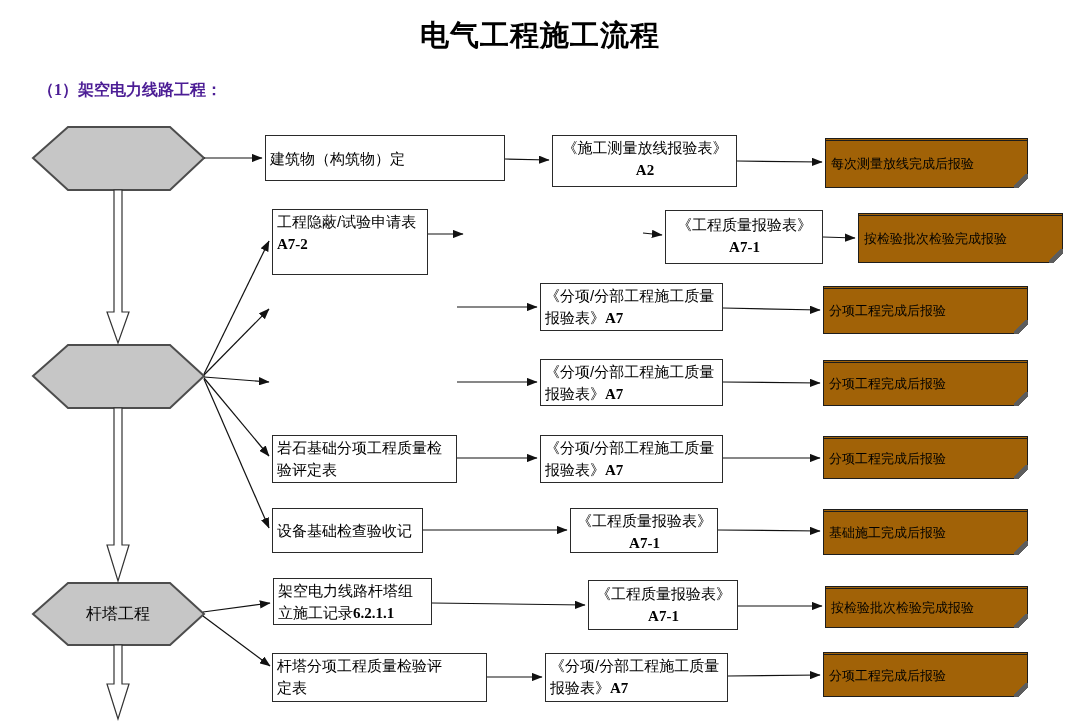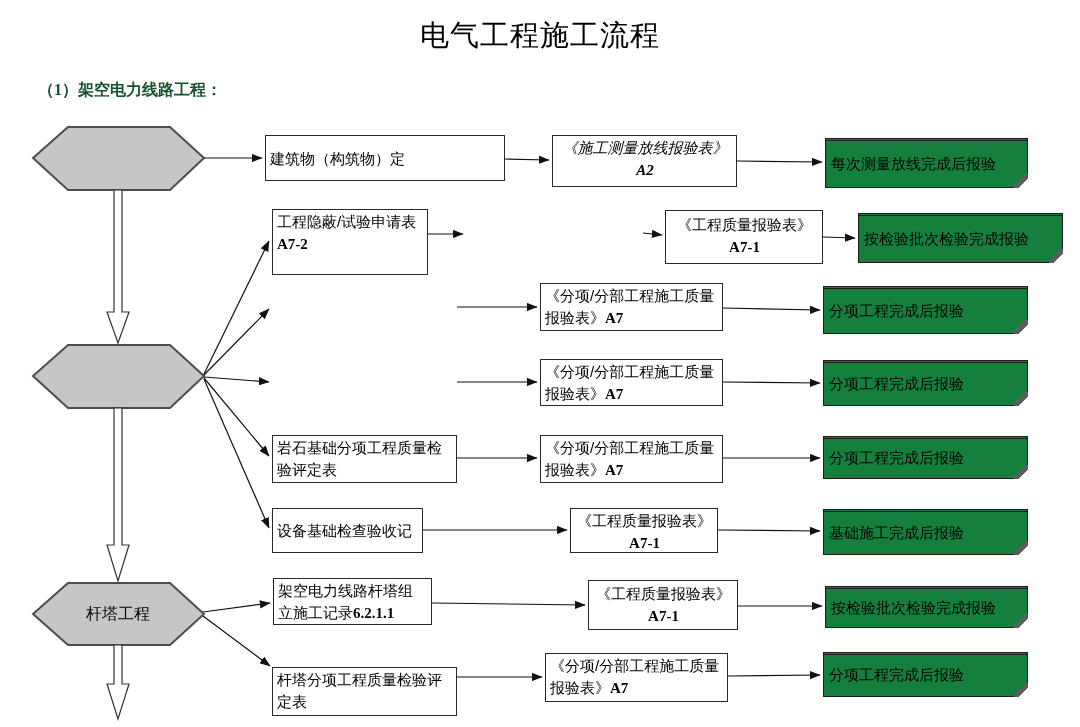--- a/index.html
+++ b/index.html
@@ -2,40 +2,40 @@
 <html><head>
 <meta charset="utf-8">
 <style>
   html,body { margin:0; padding:0; background:#ffffff; }
   .page {
     position:relative; width:1080px; height:727px; background:#ffffff;
     font-family:"Liberation Sans","DejaVu Sans",sans-serif; color:#111; overflow:hidden;
   }
   .title {
     position:absolute; top:16px; left:0; width:100%; text-align:center;
-    font-size:29px; font-weight:400; letter-spacing:1px; color:#000;
+    font-size:29px; font-weight:700; letter-spacing:1px; color:#000;
   }
   .section {
     position:absolute; top:80px; left:38px;
     font-family:"Liberation Serif","DejaVu Serif",serif;
-    font-size:16px; font-weight:700; color:#14532d;
+    font-size:16px; font-weight:700; color:#4c1d95;
   }
   .overlay { position:absolute; left:0; top:0; }
   .box {
     position:absolute; box-sizing:border-box; background:#fff;
     border:1px solid #2a2a2a; font-size:15px; line-height:22px;
     padding:1px 3px 0 4px; color:#000;
   }
   .single { display:flex; align-items:center; }
   .center { text-align:center; }
   .code { font-weight:700; font-family:"Liberation Serif","DejaVu Serif",serif; }
   .card {
-    position:absolute; box-sizing:border-box; background:#15803d;
+    position:absolute; box-sizing:border-box; background:#a16207;
     border:1px solid #1d1d1d; border-top:3px double #1d1d1d;
-    font-size:15px; display:flex; align-items:center; padding:0 2px 0 5px; color:#000;
+    font-size:13px; display:flex; align-items:center; padding:0 2px 0 5px; color:#000;
   }
   .fold {
     position:absolute; right:-1px; bottom:-1px; width:14px; height:14px;
     background:linear-gradient(to top left,#ffffff 0,#ffffff 34%,#5d5d5d 34%,#5d5d5d 58%,transparent 58%);
   }
   .hexlabel {
     position:absolute; width:150px; text-align:center; font-size:16px; color:#000;
   }
 </style>
 </head>
@@ -120,26 +120,26 @@
 
   <div class="box single" style="left:272px; top:508px; width:151px; height:45px;">
     <span>设备基础检查验收记</span>
   </div>
 
   <div class="box" style="left:273px; top:578px; width:159px; height:47px;">
     <span>架空电力线路杆塔组</span><br>
     <span>立施工记录</span><b class="code">6.2.1.1</b>
   </div>
 
-  <div class="box" style="left:272px; top:653px; width:185px; height:49px;margin-top:14px;">
+  <div class="box" style="left:272px; top:653px; width:215px; height:49px;">
     <span>杆塔分项工程质量检验评</span><br>
     <span>定表</span>
   </div>
 
-  <div class="box center" style="left:552px; top:135px; width:185px; height:52px;font-style:italic;">
+  <div class="box center" style="left:552px; top:135px; width:185px; height:52px;">
     <span>《施工测量放线报验表》</span><br>
     <b class="code">A2</b>
   </div>
 
   <div class="box center" style="left:665px; top:210px; width:158px; height:54px; padding-top:3px;">
     <span>《工程质量报验表》</span><br>
     <b class="code">A7-1</b>
   </div>
 
   <div class="box" style="left:540px; top:283px; width:183px; height:48px;">

